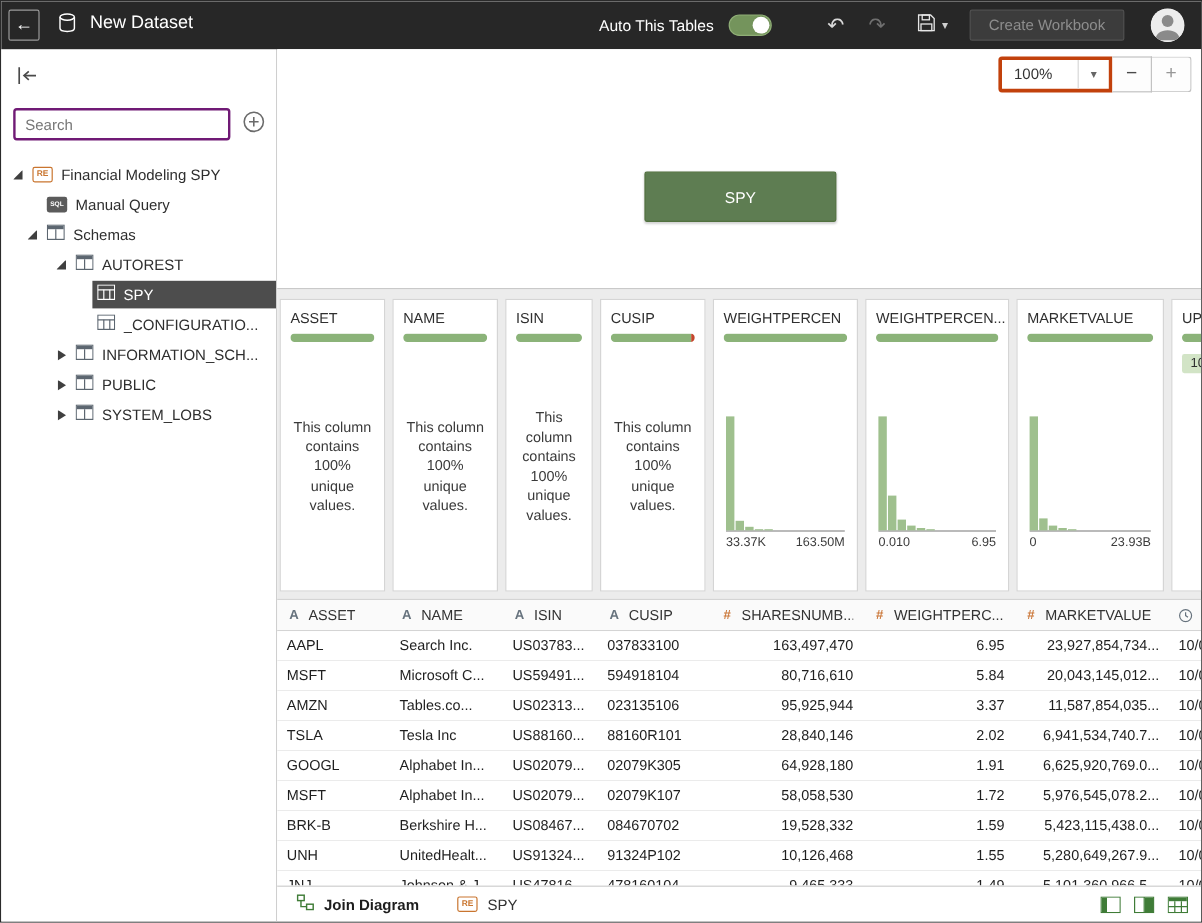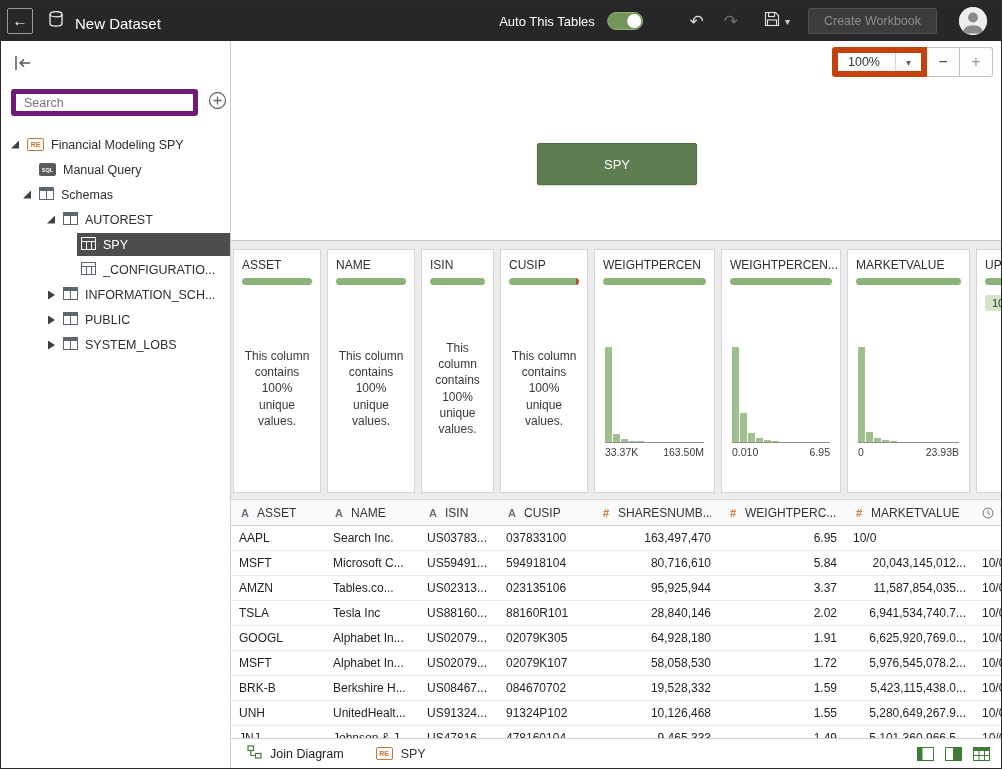--- a/index.html
+++ b/index.html
@@ -4,21 +4,21 @@
 <style>
   * { box-sizing: border-box; margin: 0; padding: 0; }
   html,body { width:1002px; height:769px; }
   body { font-family: "Liberation Sans", "DejaVu Sans", sans-serif; background:#fff; }
   .window { width:1002px; height:769px; border:1px solid #2a2a2a; display:flex; flex-direction:column; overflow:hidden; background:#fff; }
 
   
   .topbar { position:relative; height:40px; background:#272727; display:flex; align-items:center; flex:none; color:#fff; }
   .back-wrap { width:38px; display:flex; justify-content:center; align-items:center; }
   .back-btn { width:26px; height:26px; border:1px solid #9a9a9a; border-radius:2px; background:transparent; color:#fff; font-size:15px; line-height:24px; text-align:center; cursor:pointer; }
-  .tb-left { display:flex; align-items:flex-end; gap:10px; margin-left:8px; }
+  .tb-left { display:flex; align-items:flex-start; gap:10px; margin-left:8px; }
   .tb-title { font-size:15px; font-weight:500; color:#fff; white-space:nowrap; }
   .tb-center { position:absolute; left:57%; transform:translateX(-50%); display:flex; align-items:center; gap:12px; }
   .tb-center .lbl { font-size:13px; color:#fff; }
   .toggle { width:36px; height:18px; border-radius:9px; background:#74945c; border:1px solid #8fae76; position:relative; cursor:pointer; flex:none; }
   .toggle .knob { position:absolute; right:1px; top:1px; width:14px; height:14px; border-radius:50%; background:#fff; }
   .tb-right { margin-left:auto; display:flex; align-items:center; padding-right:14px; }
   .tb-ico { font-size:17px; line-height:1; cursor:pointer; }
   .undo { color:#d9d9d9; margin-right:20px; }
   .redo { color:#6f6f6f; margin-right:26px; }
   .save-group { display:flex; align-items:center; gap:5px; margin-right:18px; cursor:pointer; }
@@ -26,42 +26,42 @@
   .cw-btn { height:26px; padding:0 15px; background:#3c3c3c; border:1px solid #505050; border-radius:2px; color:#8d8d8d; font-size:12.5px; margin-right:22px; cursor:default; white-space:nowrap; }
   .avatar { width:28px; height:28px; border-radius:50%; background:#e9e9e9; overflow:hidden; flex:none; cursor:pointer; }
 
   
   .app-body { flex:1; display:flex; min-height:0; }
 
   
   .sidebar { width:230px; flex:none; background:#fff; border-right:1px solid #cfcfcf; display:flex; flex-direction:column; }
   .side-toolbar { padding:14px 12px 0 12px; }
   .search-row { display:flex; align-items:center; gap:10px; padding:14px 10px 0 10px; }
-  .search-input { flex:1; height:27px; border:5px solid #701a75; border-radius:3px; padding:0 8px; font-size:12.5px; color:#3b82f6; font-family:inherit; outline:none; }
+  .search-input { flex:1; height:27px; border:2px solid #701a75; border-radius:3px; padding:0 8px; font-size:12.5px; color:#3b82f6; font-family:inherit; outline:none; }
   .search-input::placeholder { color:#767676; }
   .tree { margin-top:16px; }
   .trow { height:25px; display:flex; align-items:center; cursor:pointer; }
   .lv0 { padding-left:8px; } .lv1 { padding-left:20px; } .lv2 { padding-left:44px; } .lv3 { padding-left:62px; }
   .caret { width:14px; height:14px; flex:none; position:relative; }
   .caret.exp::after { content:""; position:absolute; left:2px; top:3px; width:8px; height:8px; background:#3f3f3f; clip-path:polygon(100% 0,100% 100%,0 100%); }
   .caret.col::after { content:""; position:absolute; left:3px; top:3px; width:7px; height:9px; background:#3f3f3f; clip-path:polygon(0 0,100% 50%,0 100%); }
   .rowbox { display:flex; align-items:center; gap:7px; flex:1; height:23px; padding:0 4px; color:#5c6670; min-width:0; }
   .tlabel { font-size:12.5px; color:#2e2e2e; white-space:nowrap; overflow:hidden; }
   .trow.selected .rowbox { background:#4d4d4d; color:#fff; }
   .trow.selected .tlabel { color:#fff; }
   .re-badge { width:17px; height:13px; border:1px solid #c9752f; color:#c9752f; background:#fff; font-size:7px; font-weight:bold; display:inline-flex; align-items:center; justify-content:center; border-radius:2px; flex:none; }
   .sql-badge { width:17px; height:13px; background:#5b5b5b; color:#fff; font-size:5.5px; font-weight:bold; display:inline-flex; align-items:center; justify-content:center; border-radius:2px; flex:none; }
 
   
   .main { flex:1; display:flex; flex-direction:column; min-width:0; }
 
   
   .canvas { position:relative; height:200px; flex:none; background:#fff; border-bottom:1px solid #c9c9c9; }
   .zoom-group { position:absolute; top:6px; right:8px; height:30px; display:flex; }
-  .zoom-select { width:95px; background:#fff; border:6px solid #c2410c; border-radius:3px 0 0 3px; display:flex; align-items:center; cursor:pointer; }
+  .zoom-select { width:95px; background:#fff; border:3px solid #c2410c; border-radius:3px 0 0 3px; display:flex; align-items:center; cursor:pointer; }
   .zoom-value { flex:1; padding-left:10px; font-size:12.5px; color:#333; }
   .zoom-arrow { width:26px; height:100%; border-left:1px solid #d8d8d8; display:flex; align-items:center; justify-content:center; font-size:10px; color:#666; }
   .zoom-btn { width:33px; border:1px solid #c2c2c2; border-left:none; background:#fdfdfd; display:flex; align-items:center; justify-content:center; font-size:16px; cursor:pointer; }
   .zoom-btn.minus { color:#4a4a4a; }
   .zoom-btn.plus { color:#979797; border-radius:0 3px 3px 0; }
   .diagram-node { position:absolute; left:306px; top:102px; width:160px; height:42px; background:#5e7d52; border:1px solid #51713f; border-radius:2px; color:#fff; font-size:13px; display:flex; align-items:center; justify-content:center; cursor:pointer; box-shadow:0 1px 2px rgba(0,0,0,.18); }
 
   
   .preview { flex:1; min-height:0; display:flex; flex-direction:column; background:#ececec; }
   .cards { height:258px; flex:none; display:flex; gap:6px; padding:8px 0 6px 2px; overflow:hidden; }
@@ -90,21 +90,21 @@
   .t-date { display:flex; align-items:center; justify-content:center; }
   .col0{width:94px} .col1{width:94px} .col2{width:79px} .col3{width:94px} .col4{width:127px} .col5{width:126px} .col6{width:129px} .col7{width:80px}
   .grid-body { flex:1; min-height:0; background:#fff; overflow:hidden; }
   .grid-row { height:25px; display:flex; border-bottom:1px solid #ebebeb; background:#fff; overflow:hidden; }
   .cell { display:flex; align-items:center; padding:0 8px; font-size:12px; color:#1f1f1f; flex:none; overflow:hidden; white-space:nowrap; }
   .cell.num { justify-content:flex-end; }
 
   
   .footer { height:30px; flex:none; background:#fff; border-top:1px solid #cfcfcf; display:flex; align-items:center; }
   .ftab { height:100%; display:flex; align-items:center; gap:8px; padding:0 16px; font-size:12.5px; color:#333; cursor:pointer; }
-  .ftab.active { font-weight:normal; color:#1d1d1d; }
+  .ftab.active { font-weight:bold; color:#1d1d1d; }
   .footer-right { margin-left:auto; display:flex; align-items:center; gap:8px; padding-right:10px; }
   .view-btn { width:20px; height:18px; display:flex; align-items:center; justify-content:center; cursor:pointer; }
 </style>
 </head>
 <body>
 
 <div class="window">
 
   <header class="topbar">
     <div class="back-wrap">
@@ -483,20 +483,21 @@
         </div>
 
         <div class="grid-body">
             <div class="grid-row">
               <div class="cell col0">AAPL</div>
               <div class="cell col1">Search Inc.</div>
               <div class="cell col2">US03783...</div>
               <div class="cell col3">037833100</div>
               <div class="cell col4 num">163,497,470</div>
               <div class="cell col5 num">6.95</div>
+              <div class="cell col6 num">23,927,854,734...</div>
               <div class="cell col7">10/0</div>
             </div>
             <div class="grid-row">
               <div class="cell col0">MSFT</div>
               <div class="cell col1">Microsoft C...</div>
               <div class="cell col2">US59491...</div>
               <div class="cell col3">594918104</div>
               <div class="cell col4 num">80,716,610</div>
               <div class="cell col5 num">5.84</div>
               <div class="cell col6 num">20,043,145,012...</div>

